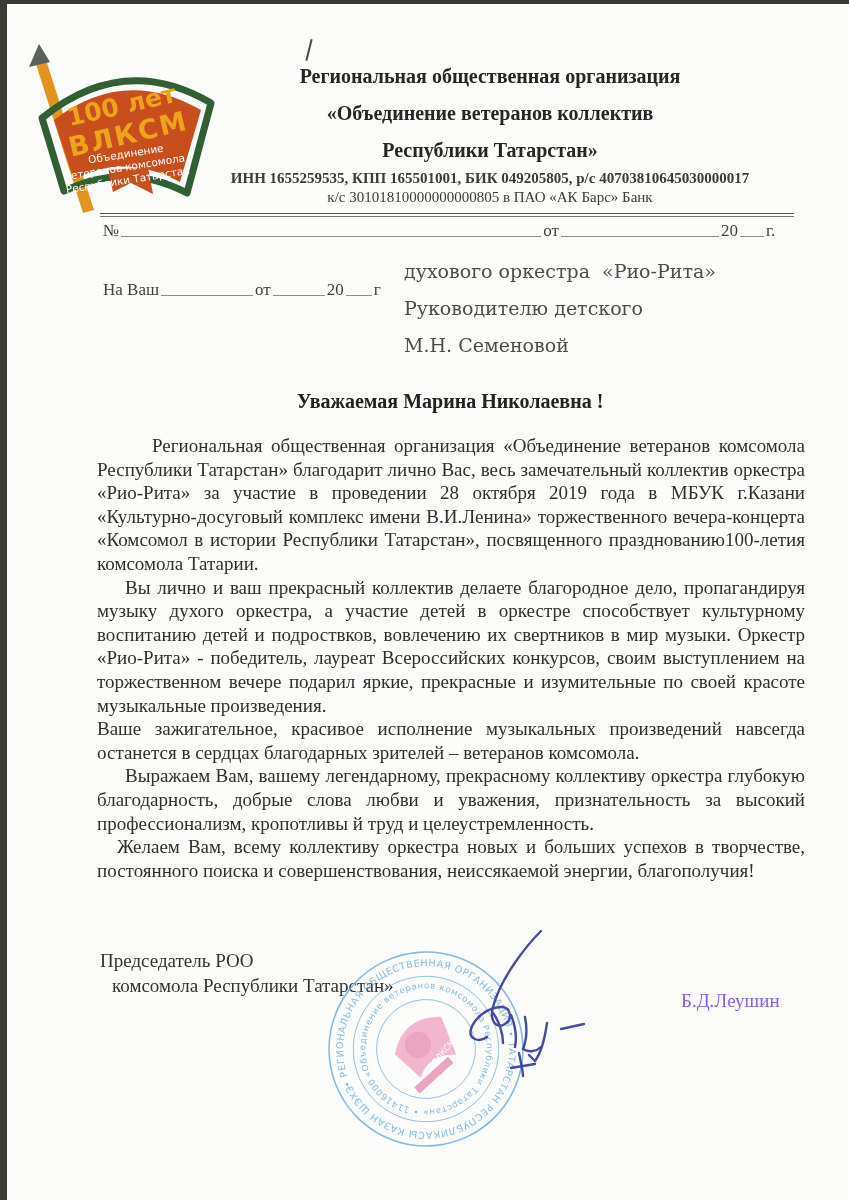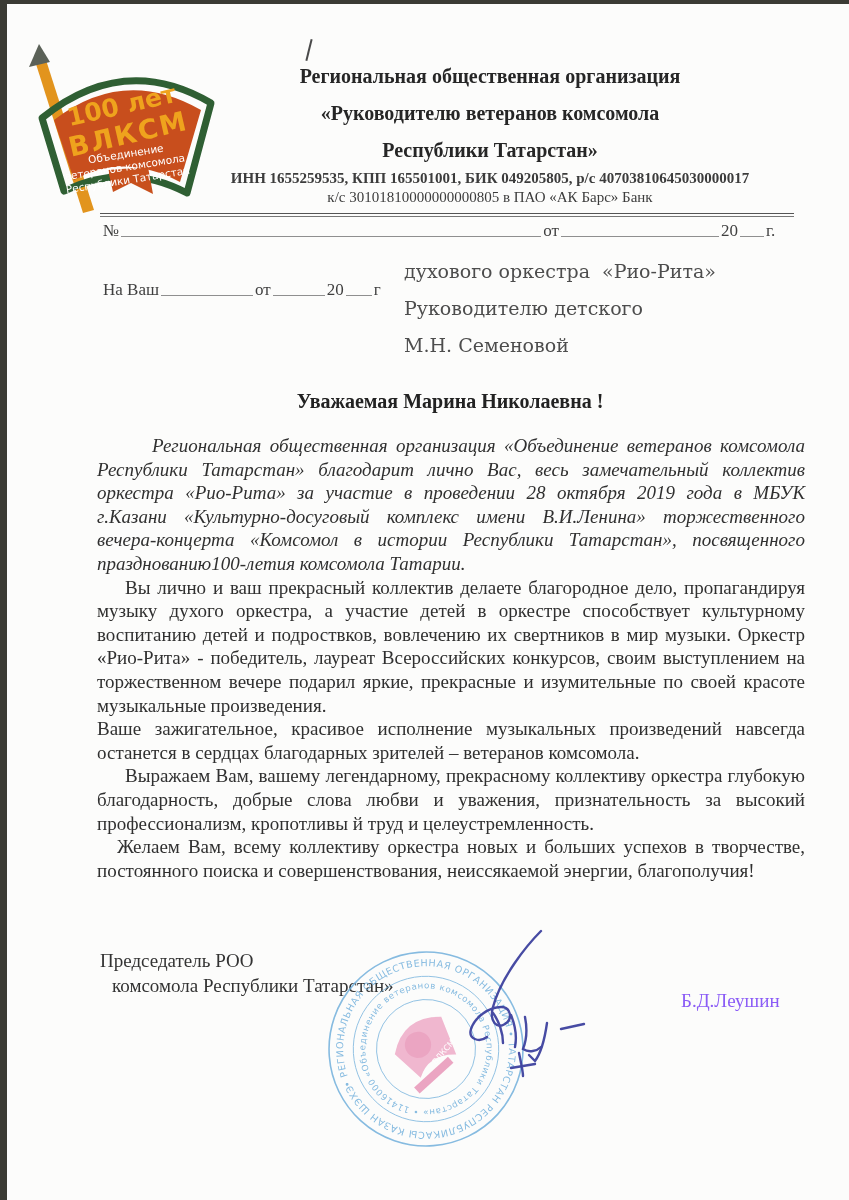--- a/index.html
+++ b/index.html
@@ -31,21 +31,21 @@
   .addressee{position:absolute;left:404px;top:253px;width:360px;
     font-family:"DejaVu Serif",serif;font-size:19px;color:#4d4d4d;}
   .addressee div{line-height:37px;white-space:pre-wrap;}
 
   .salutation{position:absolute;left:97px;top:390px;width:706px;text-align:center;
     font-size:20px;font-weight:bold;color:#222;}
 
   .body-text{position:absolute;left:97px;top:434px;width:708px;
     font-size:19px;line-height:23.6px;color:#303030;text-align:justify;}
   .body-text p{margin:0;}
-  .ind-lg{text-indent:55px;font-style:italic;} .ind-sm{text-indent:28px;} .ind-xs{text-indent:20px;} .ind-0{text-indent:0;}
+  .ind-lg{text-indent:55px;} .ind-sm{text-indent:28px;} .ind-xs{text-indent:20px;} .ind-0{text-indent:0;}
 
   .sig-block{position:absolute;left:100px;top:948px;font-size:19px;color:#333;}
   .sig-block div{line-height:25px;}
   .sig-l2{padding-left:8px;} .sig-l3{padding-left:12px;font-family:Liberation Serif, serif;}
   .sig-name{position:absolute;left:681px;top:990px;font-size:19px;color:#8b5cf6;}
 
   .stamp{position:absolute;left:325px;top:948px;width:202px;height:202px;}
   .stamp-text{font-family:"DejaVu Sans",sans-serif;letter-spacing:0.6px;}
   .handsig{position:absolute;left:423px;top:925px;width:175px;height:160px;}
 </style>
@@ -76,21 +76,21 @@
 
     <g transform="rotate(-9 112 128)" font-family="DejaVu Sans, sans-serif" font-size="10.5" fill="#ffffff" text-anchor="middle">
       <text x="116" y="118">Объединение</text>
       <text x="113" y="131">ветеранов комсомола</text>
       <text x="114" y="144">Республики Татарстан</text>
     </g>
   </svg>
 
   <header class="org-header">
     <div class="org-title">Региональная общественная организация</div>
-    <div class="org-title">«Руководителю ветеранов комсомола</div>
+    <div class="org-title">«Объединение ветеранов коллектив</div>
     <div class="org-title">Республики Татарстан»</div>
     <div class="org-req first">ИНН 1655259535, КПП 165501001, БИК 049205805, р/с 40703810645030000017</div>
     <div class="org-req">к/с 30101810000000000805 в ПАО «АК Барс» Банк</div>
   </header>
 
   <div class="double-rule"></div>
 
   <div class="ref-row ref-row1">
     <span>№</span><span class="blank w420"></span><span>от</span><span class="blank w160"></span><span>20</span><span class="blank w22"></span><span>г.</span>
   </div>

